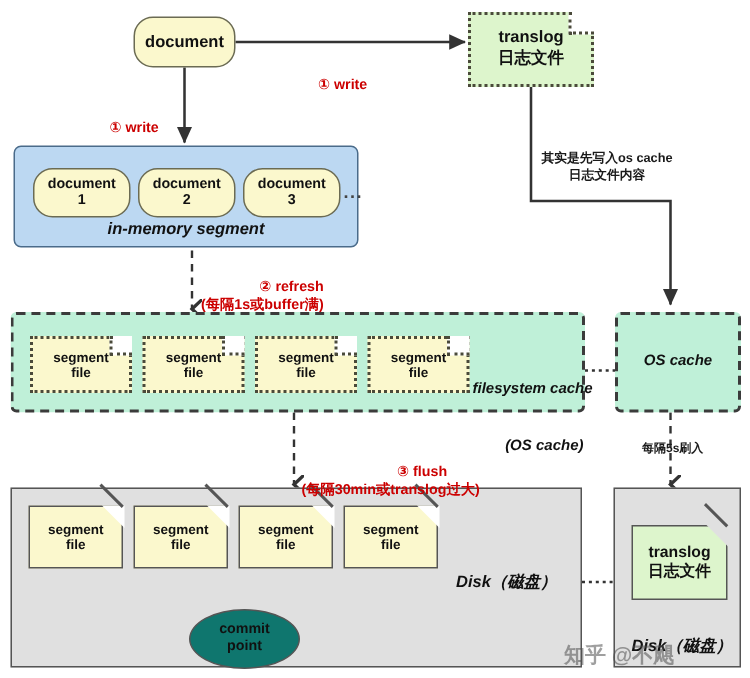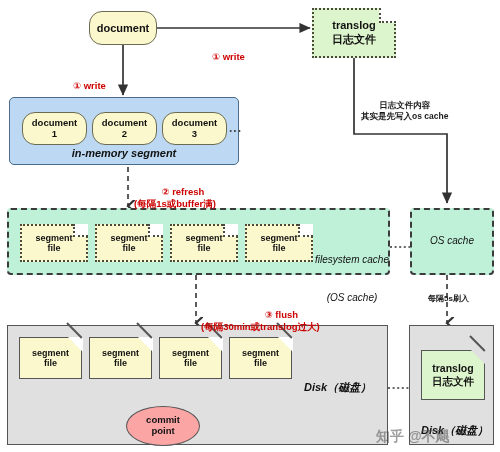--- a/index.html
+++ b/index.html
@@ -34,22 +34,22 @@
     font-style:italic;font-weight:bold;font-size:11px;color:#111;
     text-align:center;width:100%;
   }
   .ellipsis{font-weight:bold;font-size:12px;color:#444;letter-spacing:1px;}
 
   
   .fscache{
     background:#bff0d8;border:2px dashed #3b3b3b;border-radius:4px;
   }
   .fs-label{
-    font-style:italic;font-weight:normal;font-size:10px;color:#111;
-    text-align:center;line-height:1.25;
+    font-style:italic;font-weight:bold;font-size:10px;color:#111;
+    text-align:right;line-height:1.25;
   }
 
   
   .segd{
     background:#fbf8cd;border:2px dotted #4a4a3a;
     display:flex;flex-direction:column;align-items:center;justify-content:center;
     font-weight:bold;font-size:9px;color:#111;line-height:1.15;
   }
   .segd .fold{
     position:absolute;right:-2px;top:-2px;width:13px;height:11px;
@@ -96,21 +96,21 @@
     position:absolute;right:-1px;top:-1px;width:21px;height:1.5px;
     background:#555;transform-origin:100% 50%;transform:rotate(45deg);
   }
 
   
   .disk{background:#e0e0e0;border:1.5px solid #555;}
   .disk-label{font-style:italic;font-weight:bold;font-size:11px;color:#111;}
 
   
   .commit{
-    background:#fca5a5;border:1.5px solid #555;border-radius:50%;
+    background:#0f766e;border:1.5px solid #555;border-radius:50%;
     display:flex;flex-direction:column;align-items:center;justify-content:center;
     font-weight:bold;font-size:9.5px;color:#111;line-height:1.15;
   }
 
   
   .ann-red{
     color:#cc0000;font-weight:bold;font-size:9.5px;line-height:1.3;
     white-space:nowrap;
     margin-top:17px;
   }
@@ -261,32 +261,32 @@
       <span>translog</span>
       <span>日志文件</span>
     </div>
     <div class="txt disk-label" style="left:11px;top:97px;">Disk（磁盘）</div>
   </div>
 
   <div class="txt ann-red" style="left:212px;top:34px;">① write</div>
 
   <div class="txt ann-red" style="left:73px;top:63px;">① write</div>
 
-  <div class="txt ann-red" style="left:134px;top:169px;text-align:center;">
+  <div class="txt ann-red" style="left:134px;top:169px;text-align:right;">
     <div style="padding-left:16px;">② refresh</div>
     <div>(每隔1s或buffer满)</div>
   </div>
 
   <div class="txt ann-red" style="left:201px;top:292px;text-align:center;">
     <div style="padding-left:42px;">③ flush</div>
     <div>(每隔30min或translog过大)</div>
   </div>
 
   <div class="txt ann-black" style="left:361px;top:100px;">
+    <div>其实是先写入os cache</div>
     <div>日志文件内容</div>
-    <div>其实是先写入os cache</div>
   </div>
 
   <div class="txt ann-black" style="left:428px;top:294px;font-size:8px;">每隔5s刷入</div>
 
   <div class="watermark" style="left:376px;top:428px;">知乎 @不飓</div>
 
 </div>
 
 </body></html>

